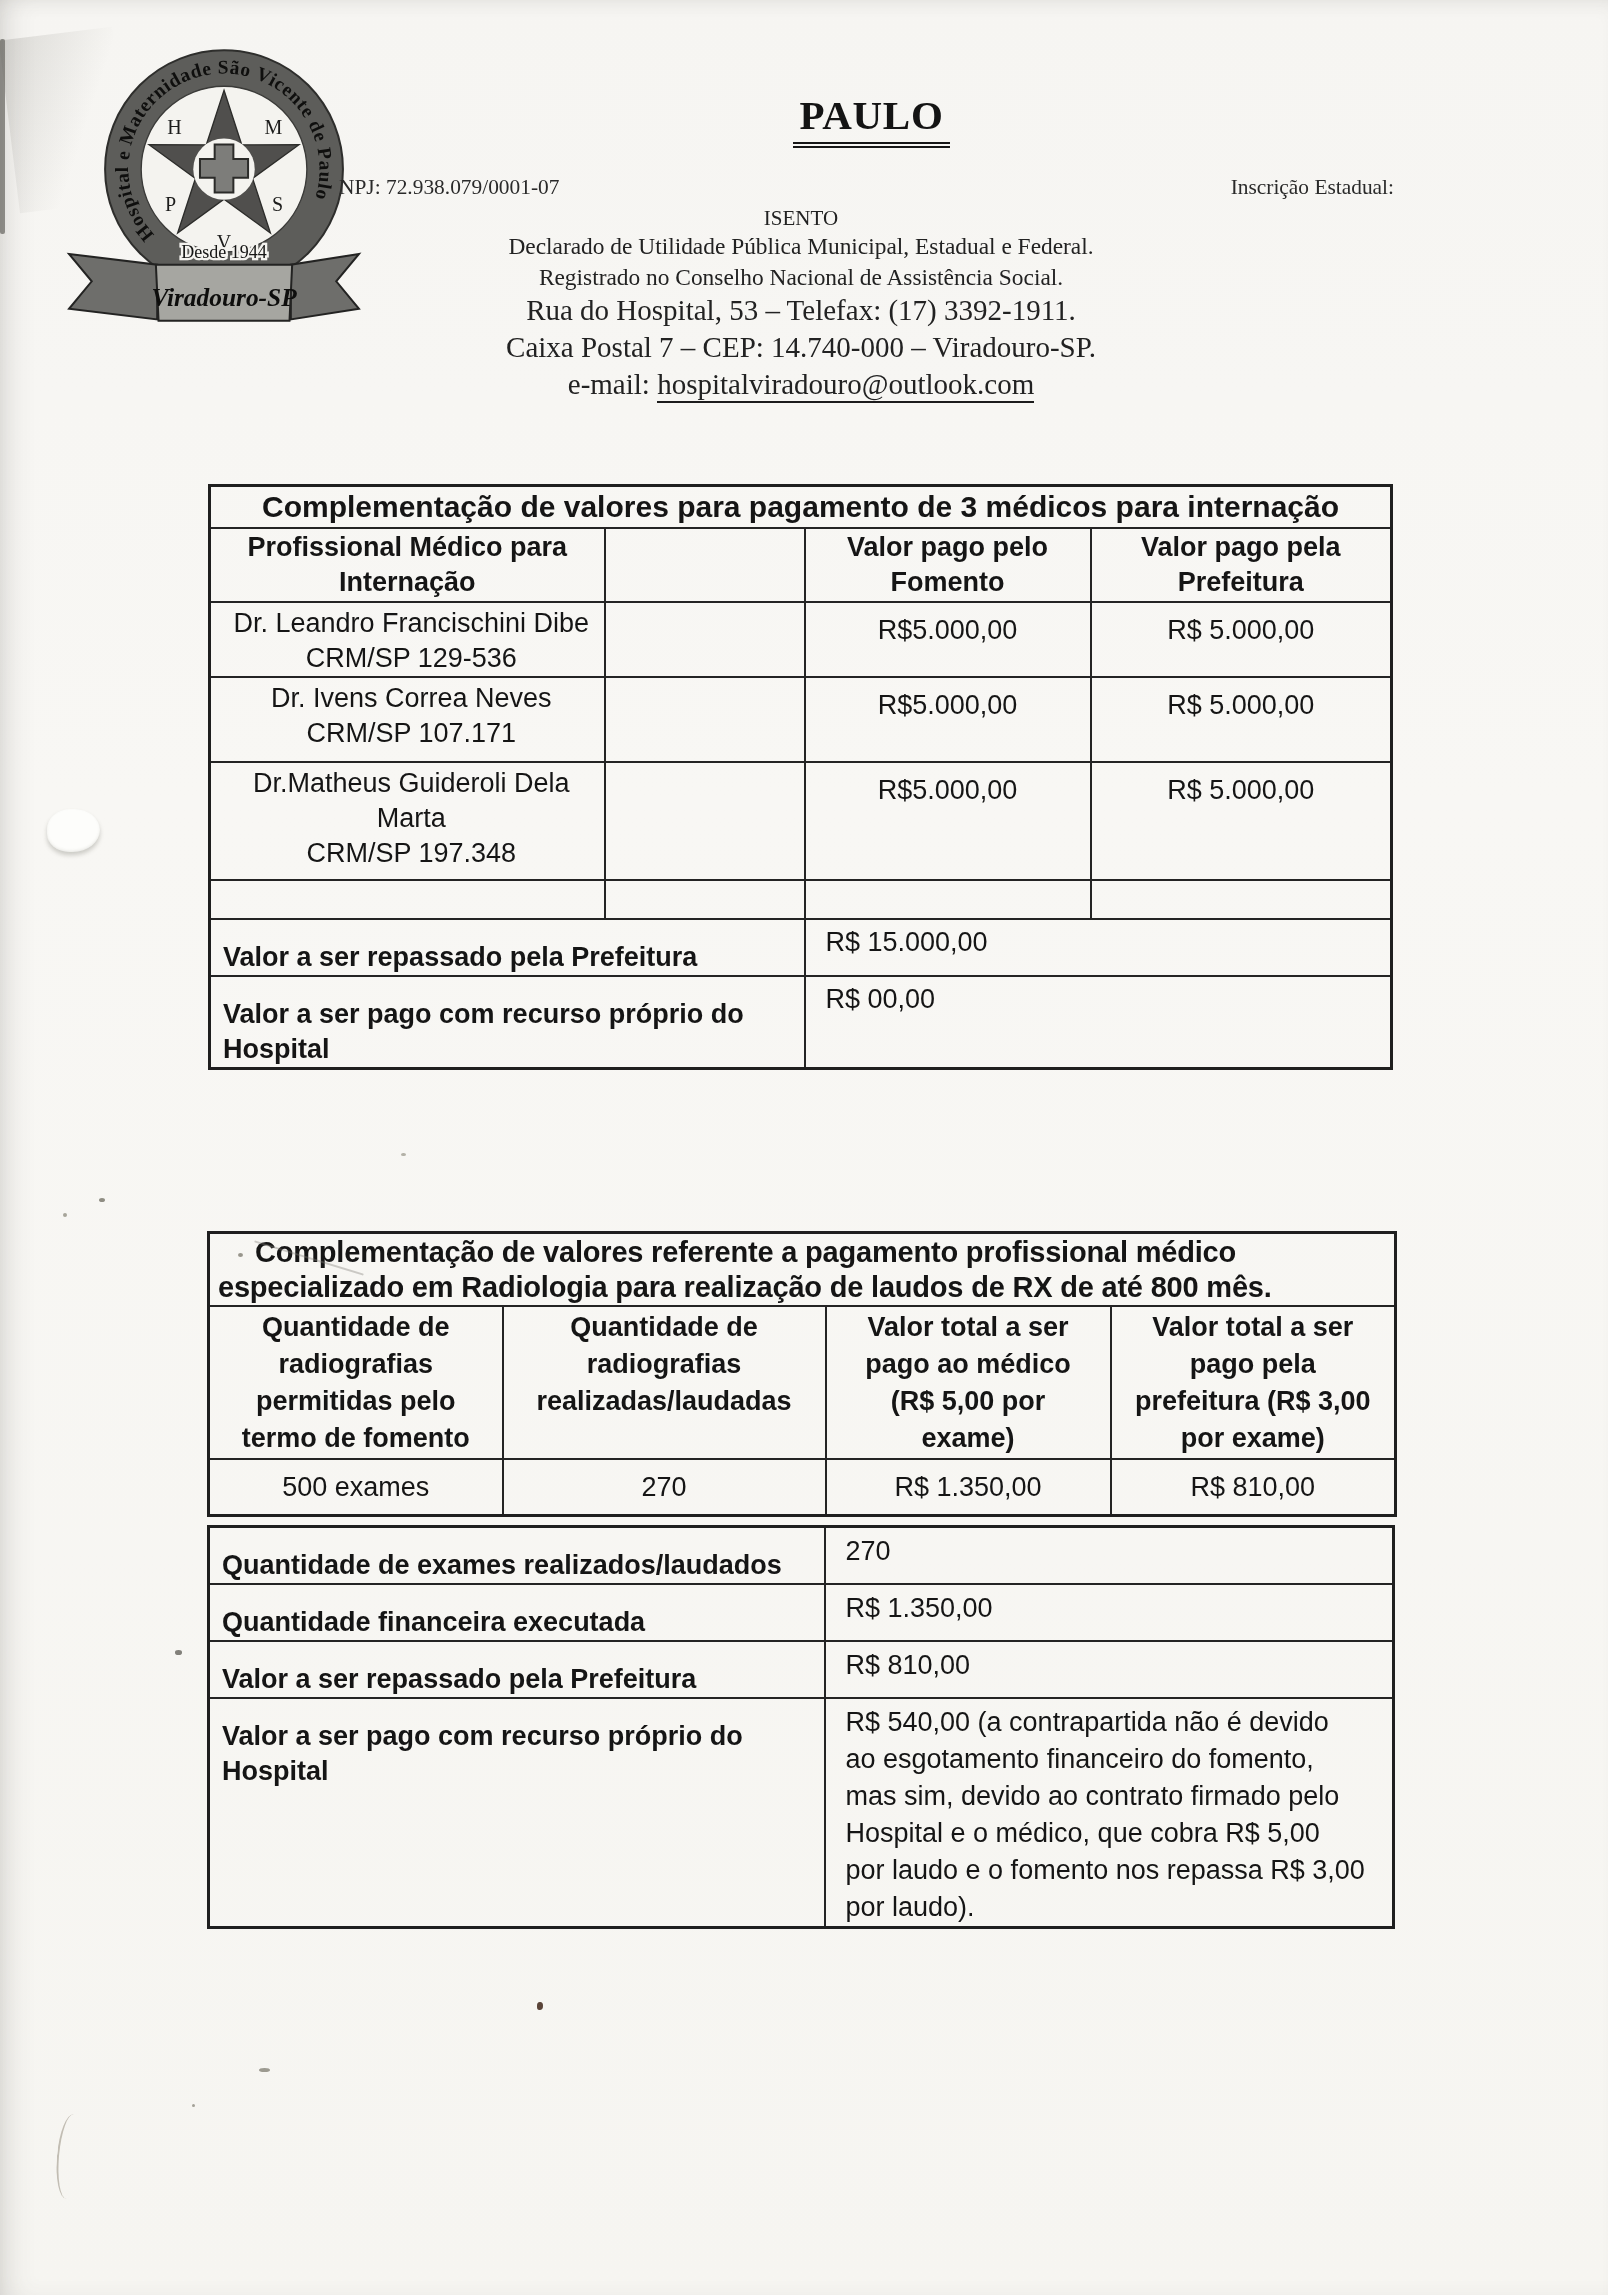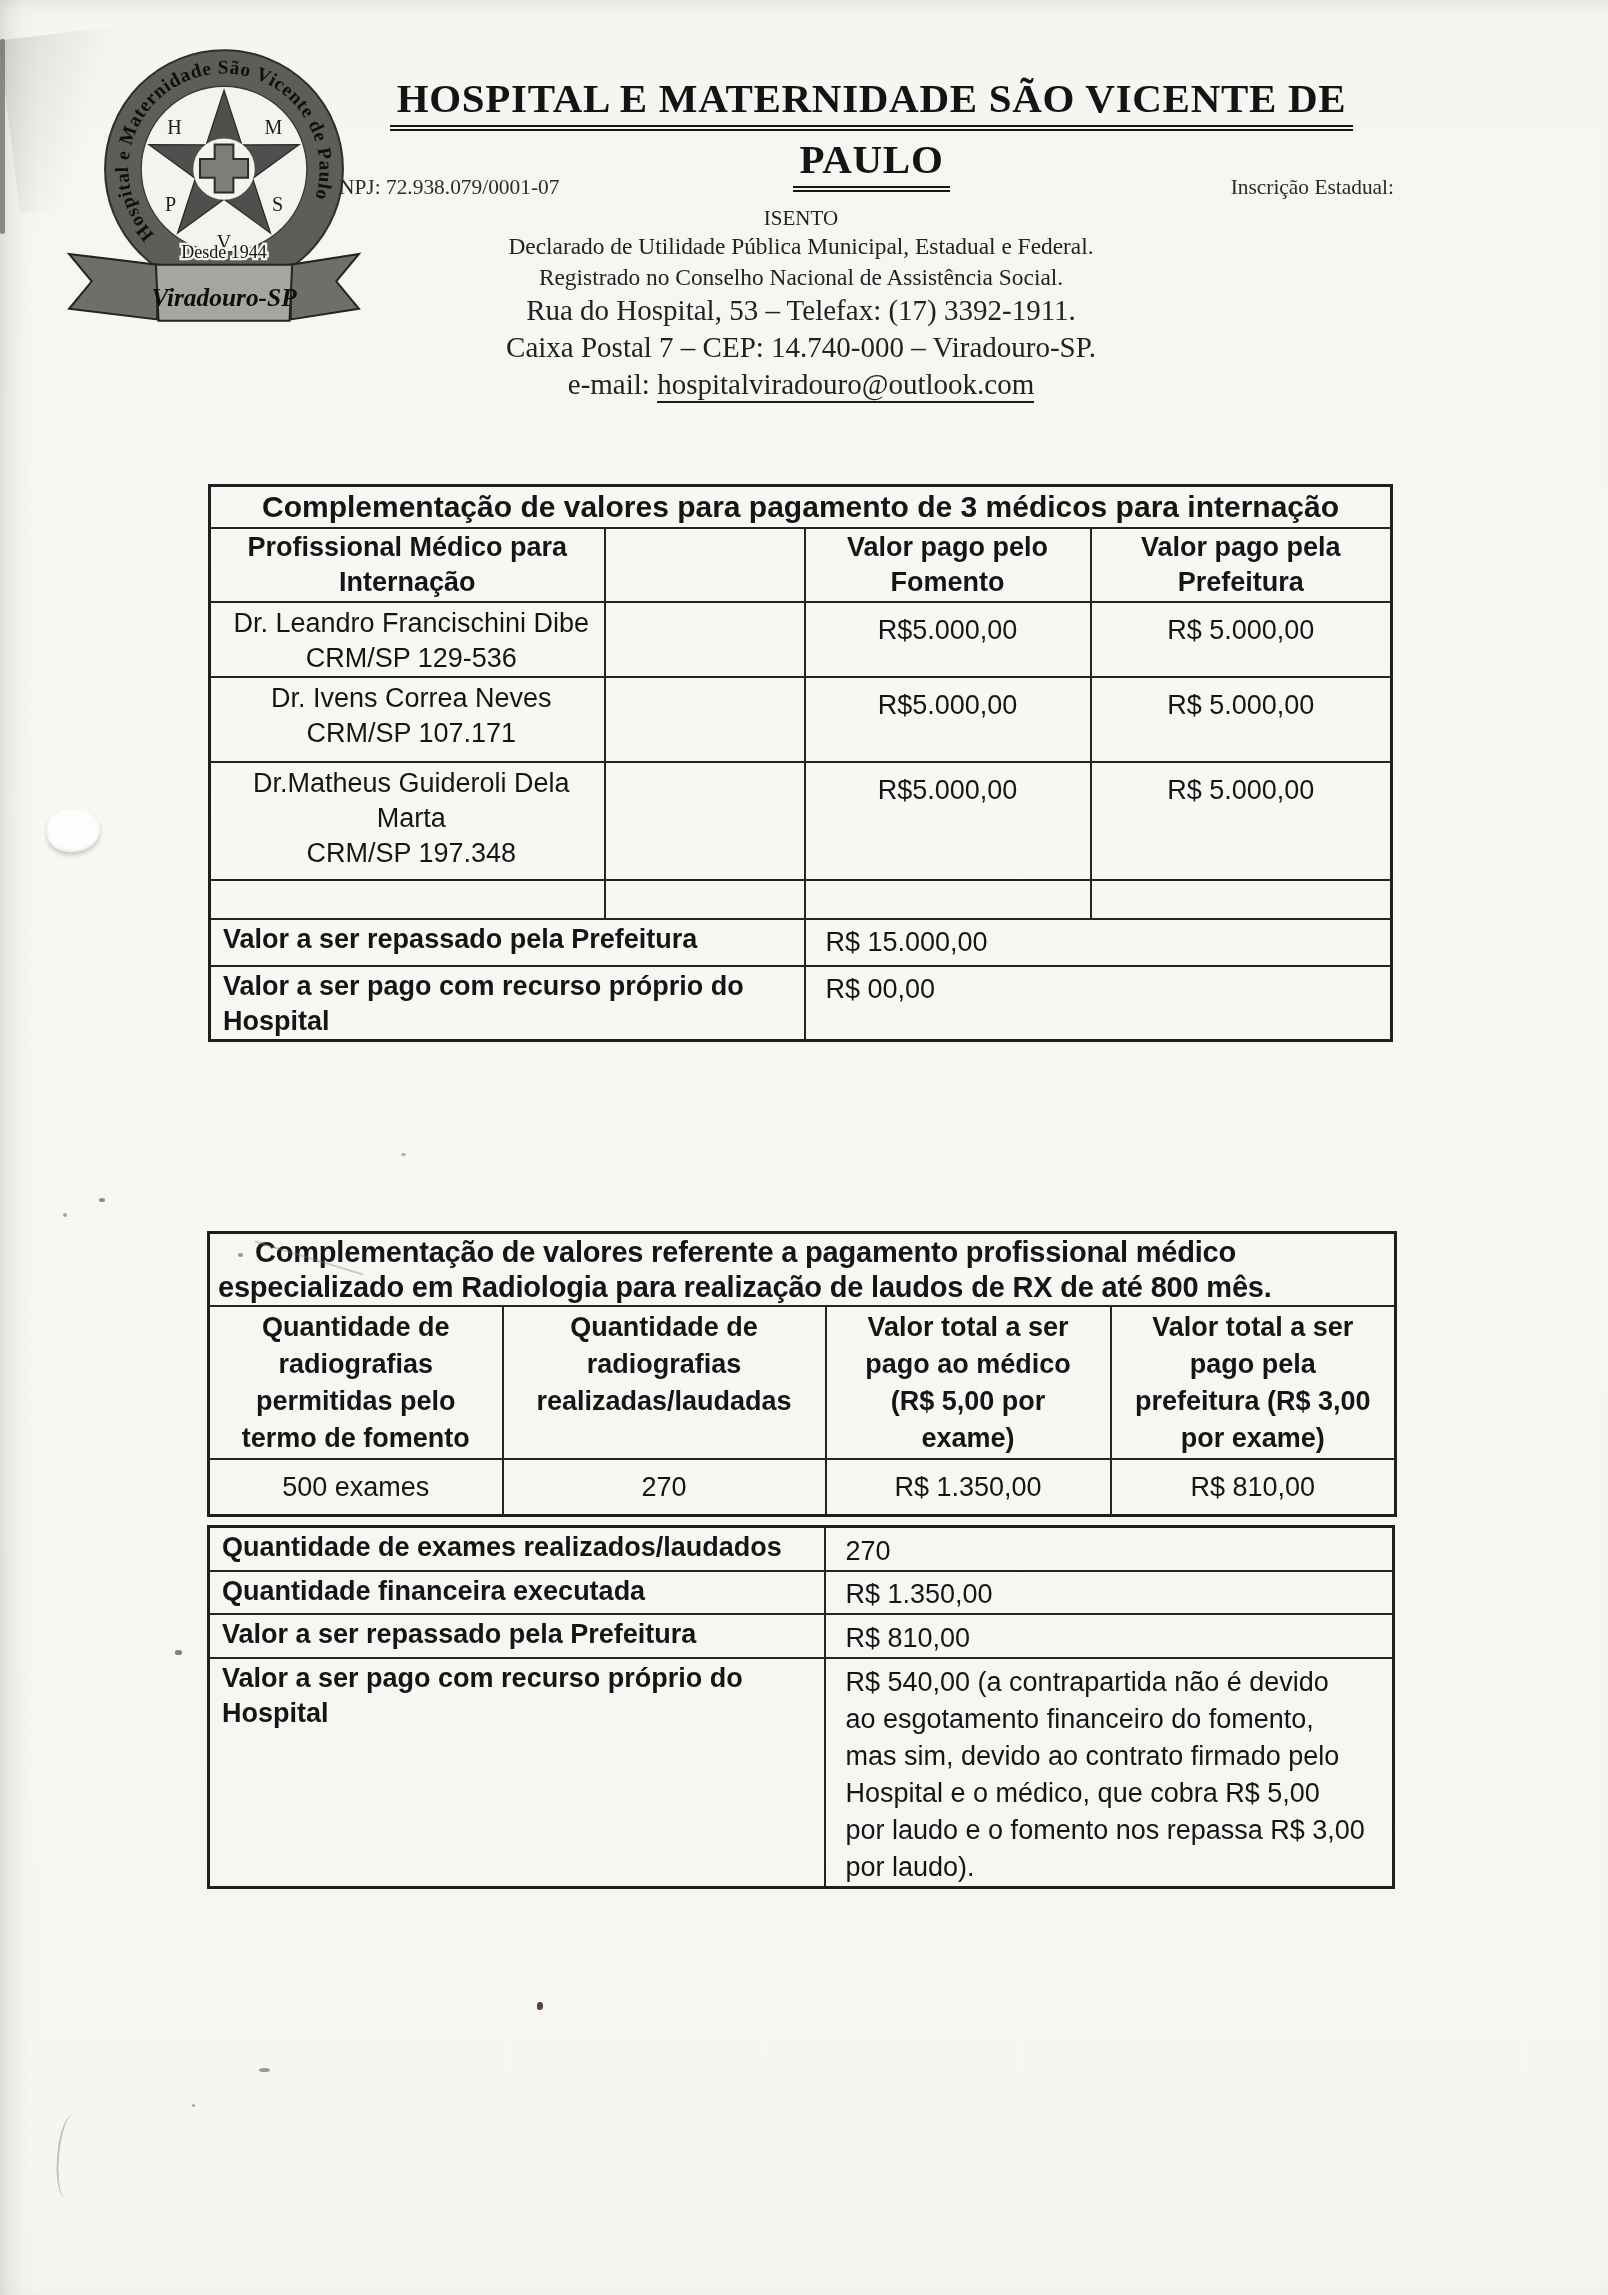--- a/index.html
+++ b/index.html
@@ -41,21 +41,21 @@
   table.doc td{border:2px solid #242424;vertical-align:top;overflow:hidden;}
   .preline{white-space:pre-line;}
   .t-title{font-weight:bold;font-size:30px;line-height:37px;text-align:center;padding:1.3px 6.7px 0 6.7px;}
   .t-title-left{
     font-weight:bold;font-size:29px;line-height:35px;text-align:left;
     padding:1.3px 8px 0 8px;text-indent:37px;letter-spacing:-0.2px;
   }
   .t-head{font-weight:bold;font-size:27px;line-height:35px;text-align:center;padding-top:1.3px;}
   .t-name{font-size:27px;line-height:35px;text-align:center;padding:3.3px 4px 0 12px;}
   .t-val{font-size:27px;line-height:35px;text-align:center;padding-top:10px;}
-  .t-label{font-weight:bold;font-size:27px;line-height:35px;text-align:left;padding:2px 4px 0 12px;}
+  .t-label{font-weight:bold;font-size:27px;line-height:35px;text-align:left;padding:20px 4px 0 12px;}
   .t-sumval{font-size:27px;line-height:35px;text-align:left;padding:4.7px 4px 0 20px;}
   #table1{left:208px;top:484px;width:1182px;border-radius:30px;}
   #table2{left:207px;top:1231px;width:1185px;}
   #table3{left:207px;top:1525px;width:1185px;}
   #table2 .t-head{line-height:37px;}
   #table3 .t-sumval{line-height:37px;}
 
   
   .artifact{position:absolute;pointer-events:none;}
   .edge-dark{left:0;top:39px;width:4.7px;height:195px;background:#44423d;opacity:.55;border-radius:2px;}
@@ -111,21 +111,21 @@
       <text x="250" y="324">V</text>
     </g>
     <path d="M18,332 L150,348 L150,430 L18,414 L52,373 Z" fill="#6e6e6b" stroke="#232322" stroke-width="3"></path>
     <path d="M452,332 L350,348 L350,430 L452,414 L418,373 Z" fill="#6e6e6b" stroke="#232322" stroke-width="3"></path>
     <path d="M148,348 L352,348 L348,432 L152,432 Z" fill="#a6a6a1" stroke="#232322" stroke-width="3"></path>
     <text x="250" y="338" font-family="Liberation Serif, serif" font-size="27" fill="#161615" stroke="#f4f3ef" stroke-width="7" paint-order="stroke" text-anchor="middle">Desde 1944</text>
     <text x="250" y="410" font-family="Liberation Serif, serif" font-size="38" font-weight="bold" font-style="italic" fill="#0e0e0d" text-anchor="middle">Viradouro-SP</text>
   </svg>
 
   <div class="title-block">
-    <span class="title-line">HOSPITAL E MATERNIDADE SÃO VICENTE DE</span><br>
+    <br>
     <span class="title-line title-line2">PAULO</span>
   </div>
 
   <div class="cnpj">NPJ: 72.938.079/0001-07</div>
   <div class="inscricao">Inscrição Estadual:</div>
 
   <div class="addr">
     <div class="isento">ISENTO</div>
     <div class="declarado">Declarado de Utilidade Pública Municipal, Estadual e Federal.</div>
     <div class="registrado">Registrado no Conselho Nacional de Assistência Social.</div>

